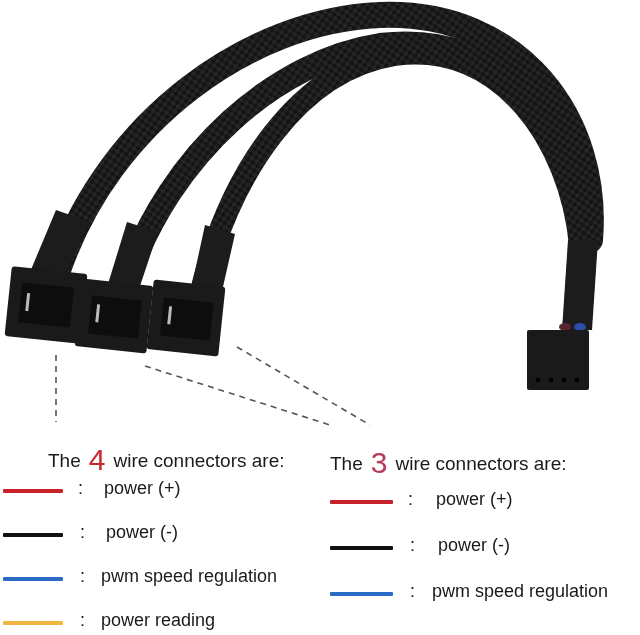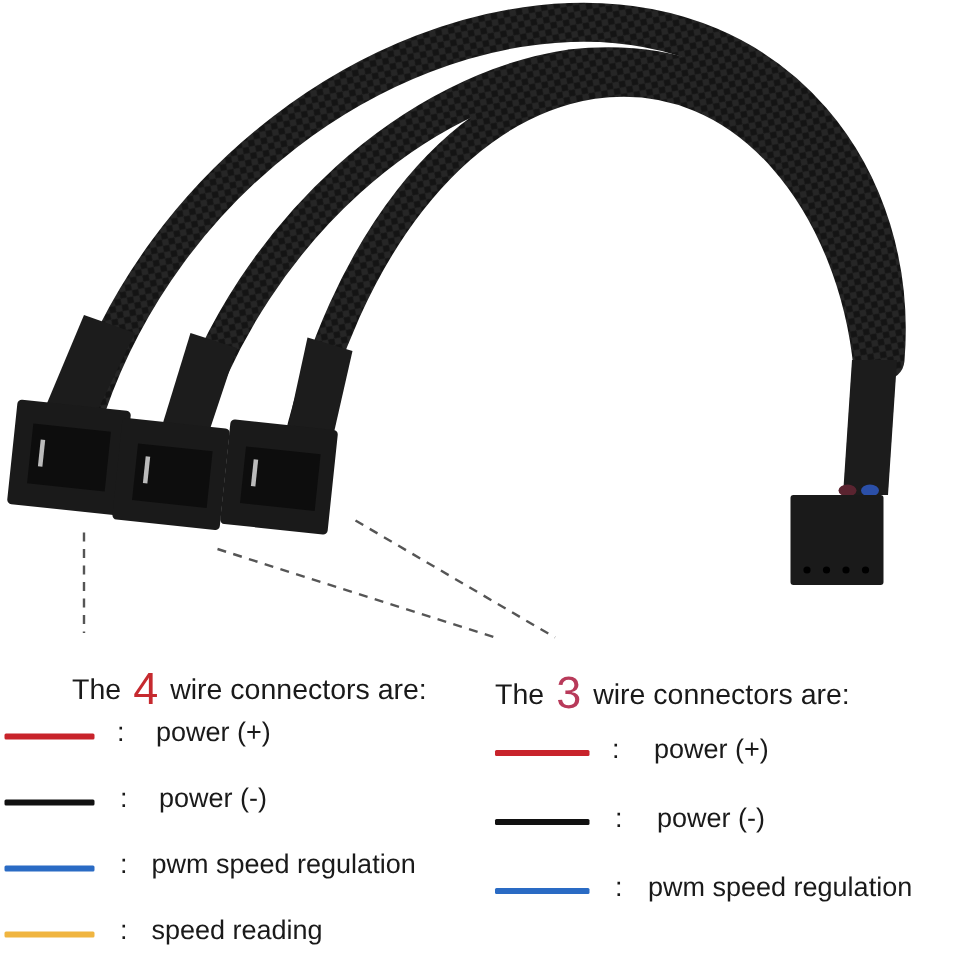--- a/index.html
+++ b/index.html
@@ -86,21 +86,21 @@
     <span class="lbl" style="left:106px; top:0;">power (-)</span>
   </div>
   <div class="row" style="left:0; top:566px;">
     <div class="swatch" style="left:3px; top:11px; width:60px; background:#2a6bc4;"></div>
     <span class="colon" style="left:80px; top:0;">:</span>
     <span class="lbl" style="left:101px; top:0;">pwm speed regulation</span>
   </div>
   <div class="row" style="left:0; top:610px;">
     <div class="swatch" style="left:3px; top:11px; width:60px; background:#f0b540;"></div>
     <span class="colon" style="left:80px; top:0;">:</span>
-    <span class="lbl" style="left:101px; top:0;">speed reading</span>
+    <span class="lbl" style="left:101px; top:0;">power reading</span>
   </div>
 </div>
 
 <div class="legend" style="left:0; top:0;">
   <div class="legend-title" style="left:330px; top:446px;">
     <span>The</span><span class="big" style="color:#b83a5a;">3</span><span>wire connectors are:</span>
   </div>
 
   <div class="row" style="left:0; top:489px;">
     <div class="swatch" style="left:330px; top:11px; width:63px; background:#c8232b;"></div>

